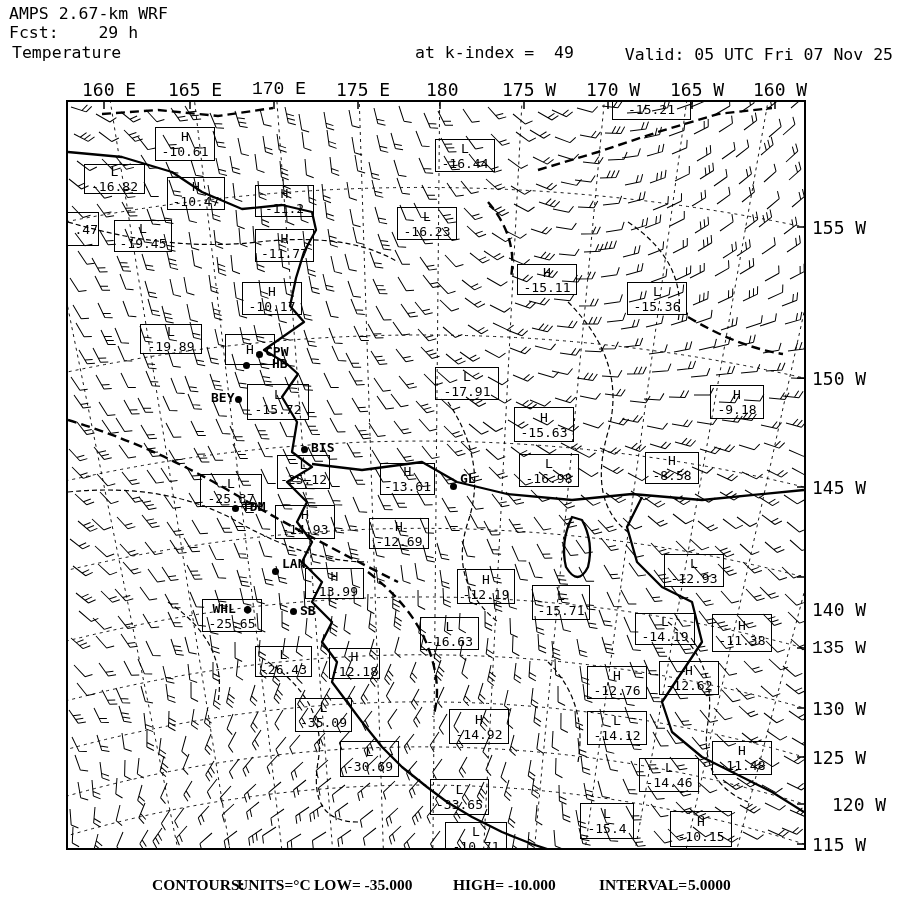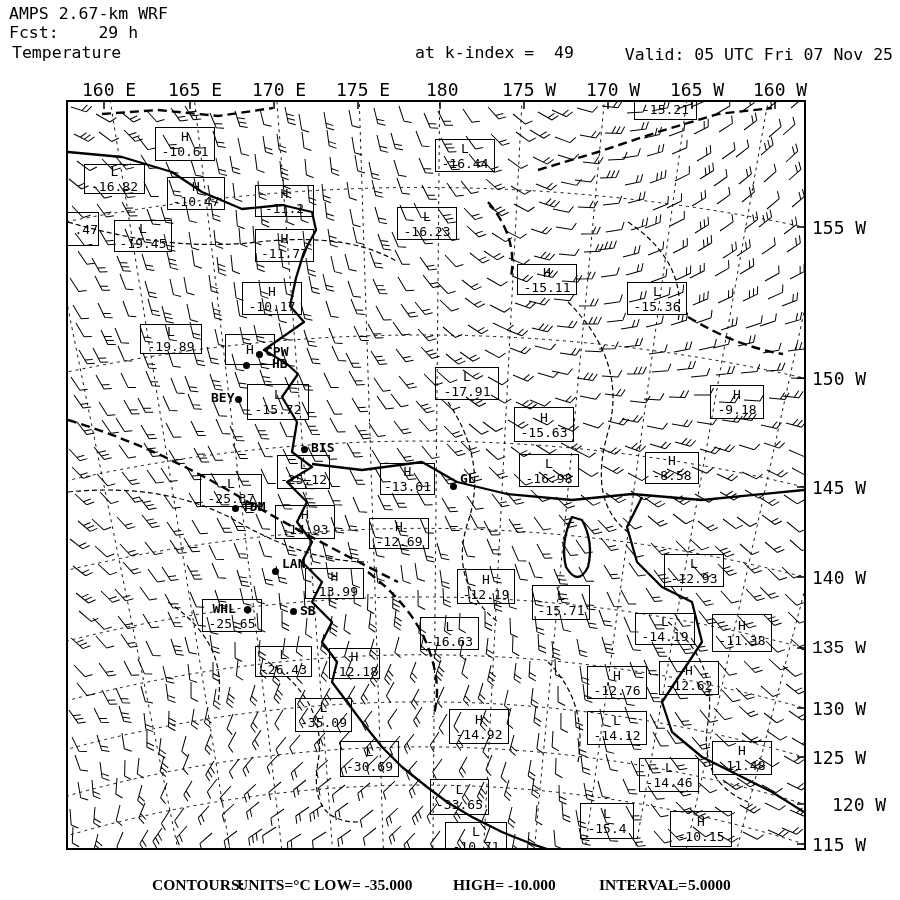--- a/index.html
+++ b/index.html
@@ -22,31 +22,31 @@
 
   <span class="hdr" style="left:9px;top:4px;">AMPS 2.67-km WRF</span>
   <span class="hdr" style="left:9px;top:23px;">Fcst:    29 h</span>
   <span class="hdr" style="left:12px;top:43px;">Temperature</span>
   <span class="hdr" style="left:415px;top:43px;">at k-index =  49</span>
   <span class="hdr hdr-r" style="right:7px;top:23px;margin-top:22px;">Valid: 05 UTC Fri 07 Nov 25</span>
 
   <div id="axislabels">
       <span class="axlab" style="left: 82px; top: 79px;">160 E</span>
       <span class="axlab" style="left: 168px; top: 79px;">165 E</span>
-      <span class="axlab" style="left: 252px; top: 79px;">170 E</span>
+      <span class="axlab" style="left: 252px; top: 79px; font-family: Liberation Mono, monospace;">170 E</span>
       <span class="axlab" style="left: 336px; top: 79px;">175 E</span>
       <span class="axlab" style="left: 426px; top: 79px;">180</span>
       <span class="axlab" style="left: 502px; top: 79px;">175 W</span>
       <span class="axlab" style="left: 586px; top: 79px;">170 W</span>
       <span class="axlab" style="left: 670px; top: 79px;">165 W</span>
       <span class="axlab" style="left: 753px; top: 79px;">160 W</span>
       <span class="axlab" style="left: 812px; top: 217px;">155 W</span>
       <span class="axlab" style="left: 812px; top: 368px;">150 W</span>
       <span class="axlab" style="left: 812px; top: 477px;">145 W</span>
-      <span class="axlab" style="left: 812px; top: 567px;">140 W</span>
+      <span class="axlab" style="left: 812px; top: 599px;">140 W</span>
       <span class="axlab" style="left: 812px; top: 638px; font-family: Liberation Mono, monospace;">135 W</span>
       <span class="axlab" style="left: 812px; top: 698px;">130 W</span>
       <span class="axlab" style="left: 812px; top: 747px;">125 W</span>
       <span class="axlab" style="left: 812px; top: 794px; margin-left: 20px;">120 W</span>
       <span class="axlab" style="left: 812px; top: 834px;">115 W</span>
     </div>
 
   <div id="mapframe">
       <svg width="736" height="746" viewBox="0 0 736 746" id="mapsvg">
         <line x1="354" y1="1950" x2="36" y2="-40" stroke="#000" stroke-width="1" stroke-dasharray="3,4" opacity="0.9"></line>
@@ -1127,21 +1127,21 @@
         <div>-10.17</div>
       </div>
       <div class="exbox" style="left: 329px; top: 105px; width: 60px; height: 33px;">
         <div>L</div>
         <div>-16.23</div>
       </div>
       <div class="exbox" style="left: 367px; top: 37px; width: 60px; height: 33px;">
         <div>L</div>
         <div>-16.44</div>
       </div>
-      <div class="exbox" style="left: 566px; top: -3px; width: 63px; height: 21px;">
+      <div class="exbox" style="left: 544px; top: -3px; width: 79px; height: 21px;">
         <div>-15.21</div>
       </div>
       <div class="exbox" style="left: 72px; top: 222px; width: 62px; height: 30px;">
         <div>L</div>
         <div>-19.89</div>
       </div>
       <div class="exbox" style="left: 157px; top: 232px; width: 50px; height: 31px;">
         <div>H</div>
       </div>
       <div class="exbox" style="left: 46px; top: 118px; width: 58px; height: 32px;">

